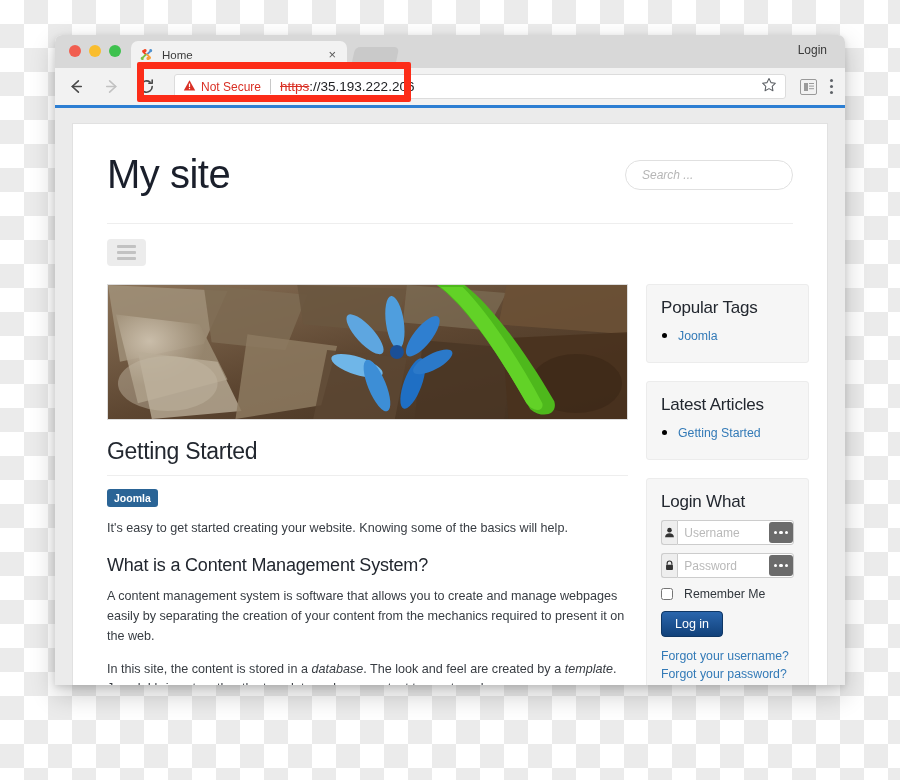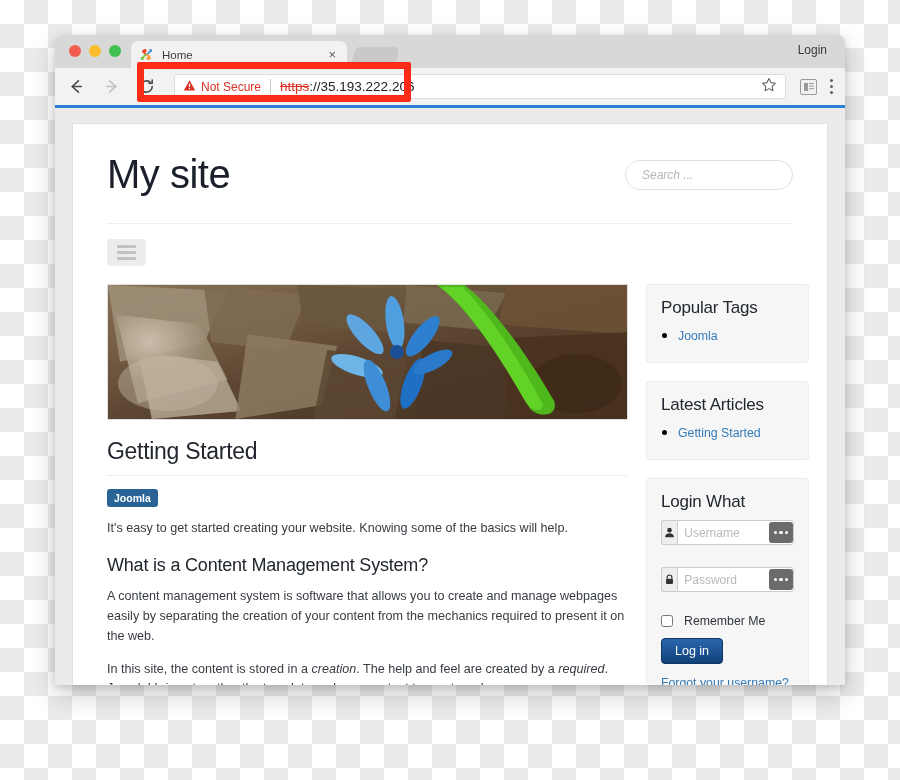--- a/index.html
+++ b/index.html
@@ -242,21 +242,21 @@
     margin-bottom: 8px; letter-spacing: -0.2px;
   }
   .module ul { list-style: disc; padding-left: 17px; margin: 0; }
   .module li { margin: 3px 0; }
   .module a {
     color: #337ab7; text-decoration: none; font-size: 12.3px;
   }
 
   .login-row {
     display: flex; align-items: stretch;
-    margin-bottom: 22px;
+    margin-bottom: 8px;
     position: relative;
     width: 100%;
   }
   .input-prefix {
     width: 24px;
     background: #eeeeee;
     border: 1px solid #cccccc;
     border-right: none;
     border-radius: 3px 0 0 3px;
     display: flex; align-items: center; justify-content: center;
@@ -462,21 +462,21 @@
 
           <h1 class="art-title">Getting Started</h1>
 
           <span class="tag-badge">Joomla</span>
 
           <p class="art-p">It's easy to get started creating your website. Knowing some of the basics will help.</p>
 
           <h2 class="art-h2">What is a Content Management System?</h2>
           <p class="art-p">A content management system is software that allows you to create and manage webpages easily by separating the creation of your content from the mechanics required to present it on the web.</p>
 
-          <p class="art-p"><span>In this site, the content is stored in a </span><em>creation</em><span>. The help and feel are created by a </span><em>required</em><span>. Joomla! brings together the template and your content to create web pages.</span></p>
+          <p class="art-p"><span>In this site, the content is stored in a </span><em>database</em><span>. The look and feel are created by a </span><em>template</em><span>. Joomla! brings together the template and your content to create web pages.</span></p>
 
           
         </div>
 
         <div class="side-col">
 
           <div class="module">
             <div class="module-title">Popular Tags</div>
             <ul>
               <li>

